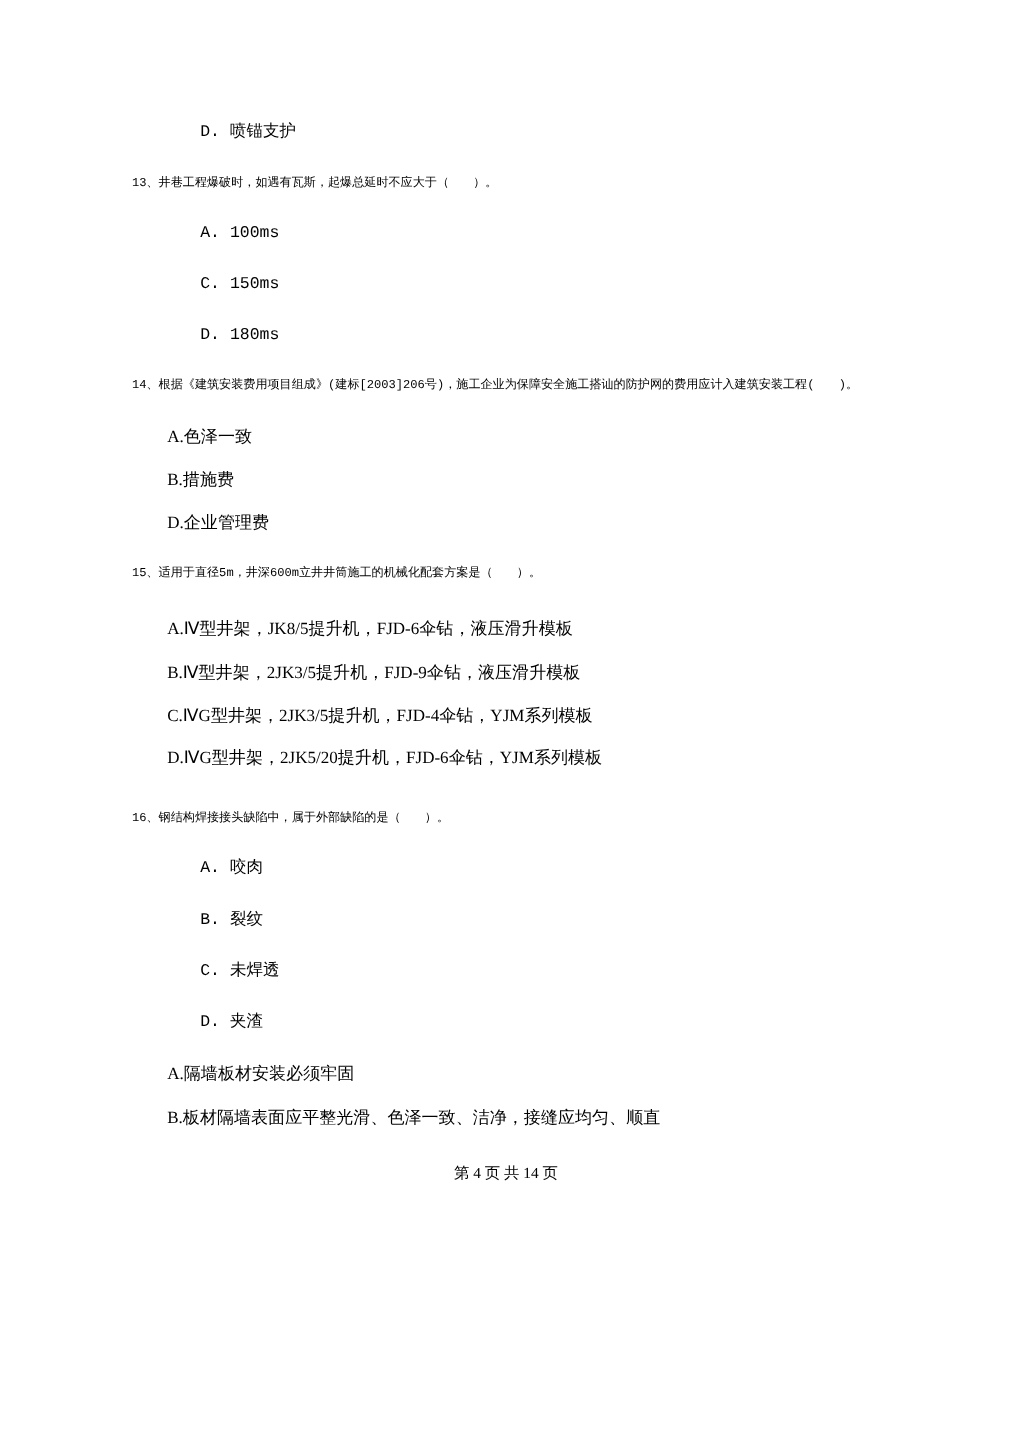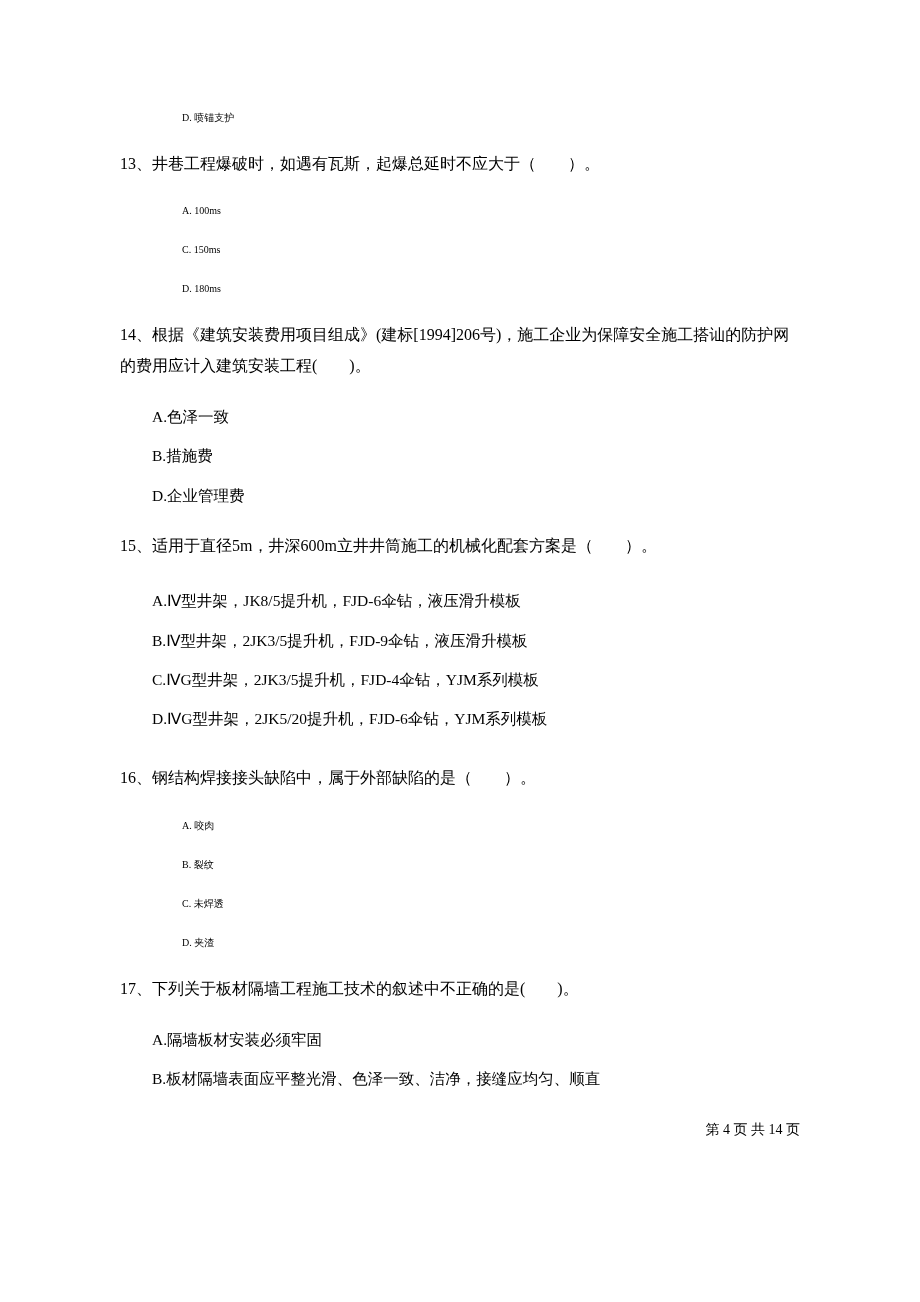--- a/index.html
+++ b/index.html
@@ -9,70 +9,71 @@
     font-family: "SimSun", "宋体", serif;
     color: #000000;
     width: 920px;
   }
   .page {
     padding: 110px 120px 40px 120px;
     box-sizing: border-box;
     width: 920px;
   }
   .option-line {
-    font-size: 10px;
+    font-size: 15px;
     line-height: 1.5;
     margin: 0 0 24px 0;
     padding-left: 62px;
+    font-family: Liberation Mono, monospace;
   }
   .option-line-wide {
     font-size: 15.5px;
     line-height: 1.5;
     margin: 0 0 16px 0;
     padding-left: 32px;
   }
   .question-line {
-    font-size: 16px;
+    font-size: 11px;
     line-height: 1.9;
     margin: 0 0 24px 0;
+    font-family: Liberation Mono, monospace;
   }
   .footer {
-    text-align: right;
+    text-align: center;
     font-size: 14px;
     margin-top: 30px;
   }
 </style>
 </head>
 <body>
 
 <div class="page">
 
   <p class="option-line">D.  喷锚支护</p>
 
   <p class="question-line">13、井巷工程爆破时，如遇有瓦斯，起爆总延时不应大于（　　）。</p>
   <p class="option-line">A.  100ms</p>
   <p class="option-line">C.  150ms</p>
   <p class="option-line">D.  180ms</p>
 
-  <p class="question-line">14、根据《建筑安装费用项目组成》(建标[1994]206号)，施工企业为保障安全施工搭讪的防护网的费用应计入建筑安装工程(　　)。</p>
+  <p class="question-line">14、根据《建筑安装费用项目组成》(建标[2003]206号)，施工企业为保障安全施工搭讪的防护网的费用应计入建筑安装工程(　　)。</p>
   <p class="option-line-wide">A.色泽一致</p>
   <p class="option-line-wide">B.措施费</p>
   <p class="option-line-wide" style="margin-bottom:24px">D.企业管理费</p>
 
   <p class="question-line" style="margin-bottom:28px">15、适用于直径5m，井深600m立井井筒施工的机械化配套方案是（　　）。</p>
   <p class="option-line-wide">A.Ⅳ型井架，JK8/5提升机，FJD‐6伞钻，液压滑升模板</p>
   <p class="option-line-wide">B.Ⅳ型井架，2JK3/5提升机，FJD‐9伞钻，液压滑升模板</p>
   <p class="option-line-wide">C.ⅣG型井架，2JK3/5提升机，FJD‐4伞钻，YJM系列模板</p>
   <p class="option-line-wide" style="margin-bottom:33px">D.ⅣG型井架，2JK5/20提升机，FJD‐6伞钻，YJM系列模板</p>
 
   <p class="question-line">16、钢结构焊接接头缺陷中，属于外部缺陷的是（　　）。</p>
   <p class="option-line">A.  咬肉</p>
   <p class="option-line">B.  裂纹</p>
   <p class="option-line">C.  未焊透</p>
   <p class="option-line">D.  夹渣</p>
 
-  <p class="question-line">17、下列关于板材隔墙工程施工技术的叙述中不正确的是(　　)。</p>
   <p class="option-line-wide">A.隔墙板材安装必须牢固</p>
   <p class="option-line-wide">B.板材隔墙表面应平整光滑、色泽一致、洁净，接缝应均匀、顺直</p>
 
   <div class="footer">第 4 页 共 14 页</div>
 
 </div>
 
 </body></html>

